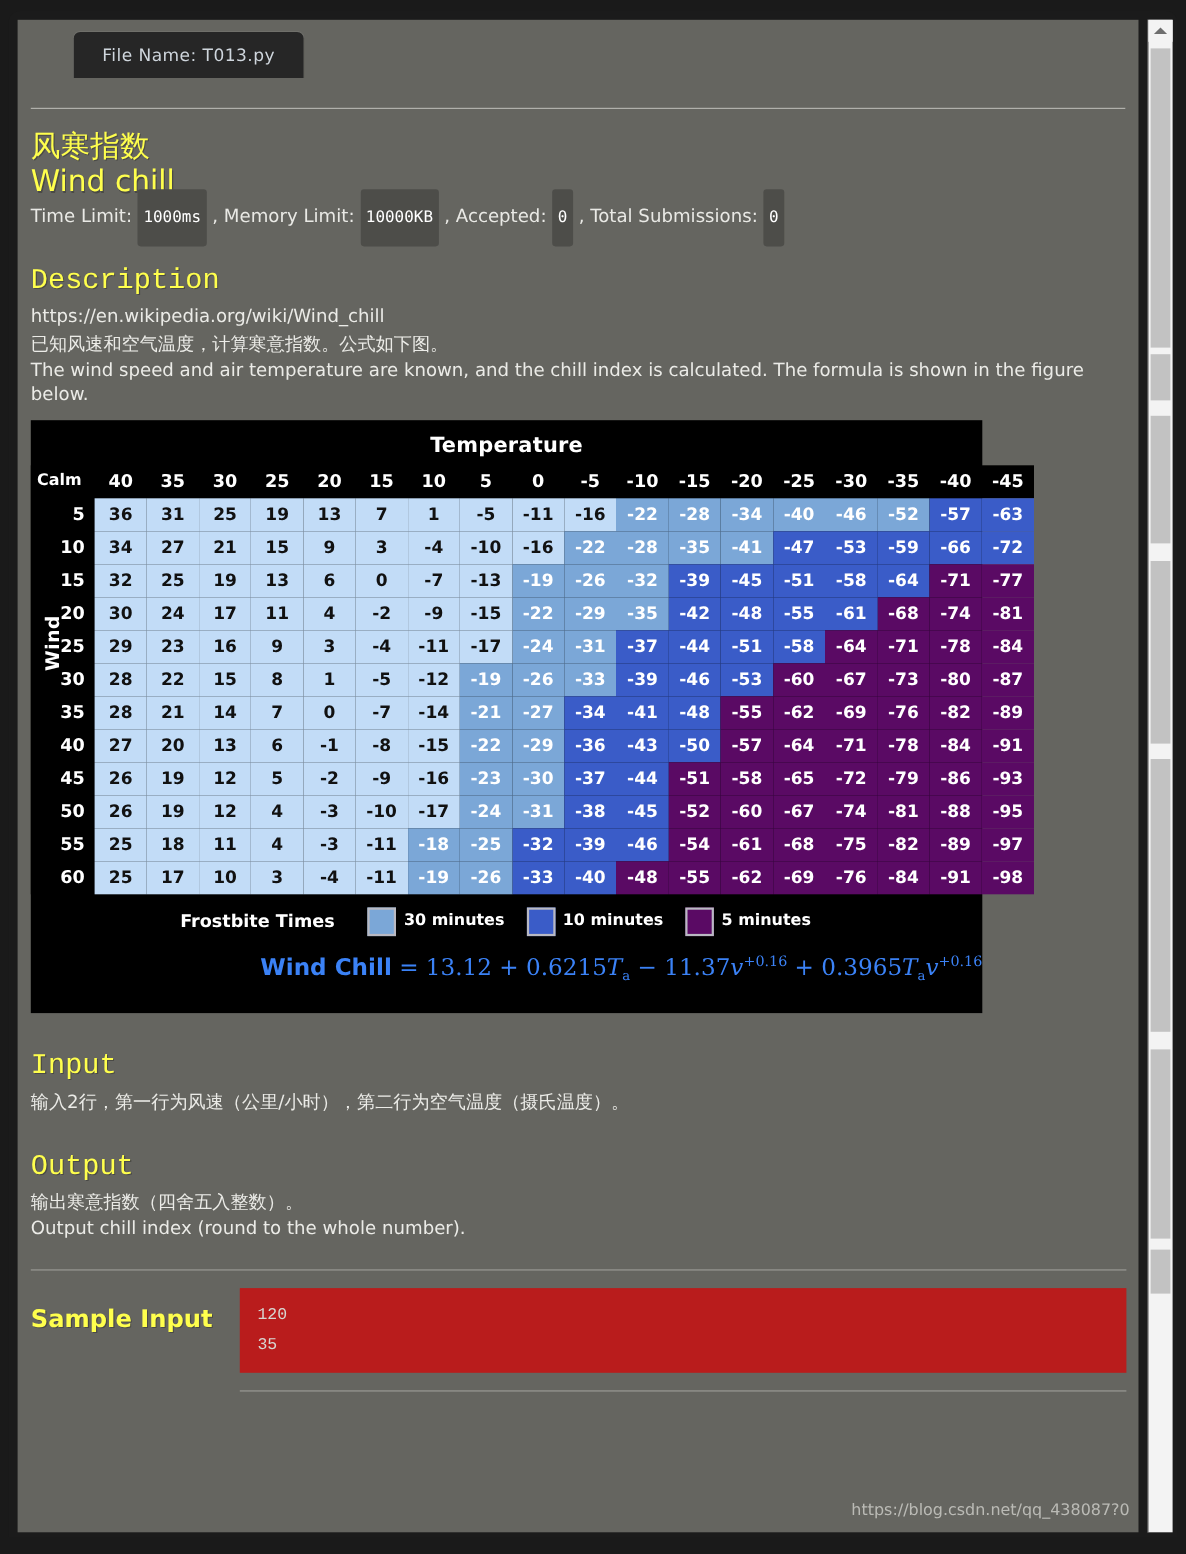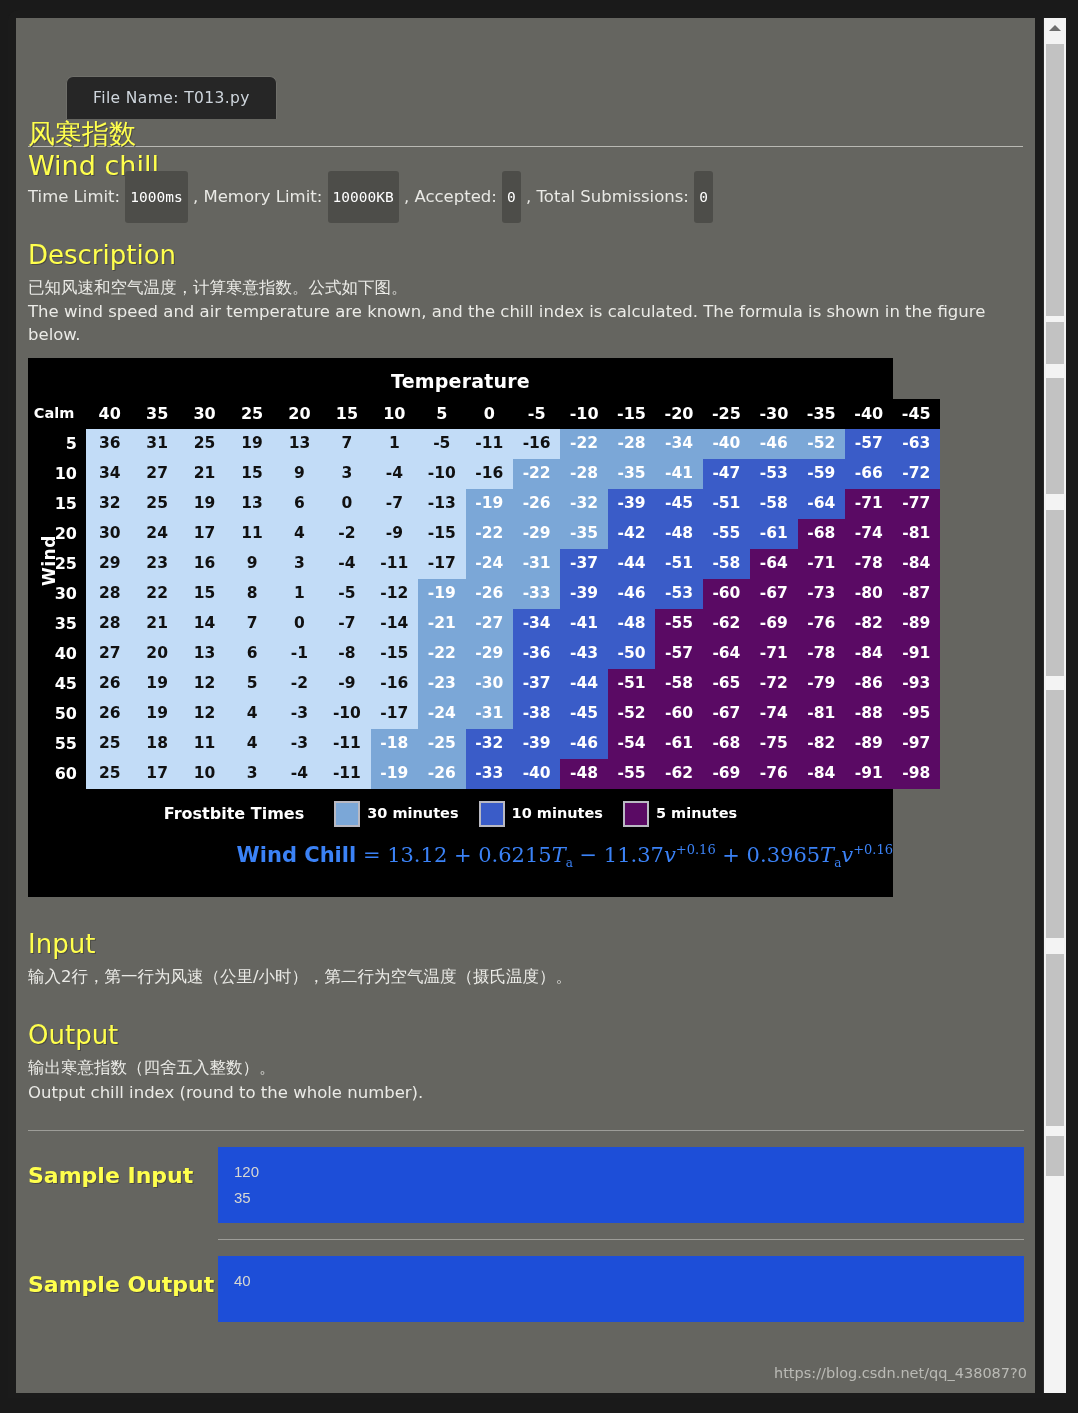--- a/index.html
+++ b/index.html
@@ -53,21 +53,20 @@
   .sb-seg {
     position: absolute; left: 2px;
     width: 18px;
     background: #c2c2c2;
   }
   
   .tab-row {
     position: relative;
     height: 60px;
     padding-left: 20px;
-    margin-top: 48px;
   }
   .tab {
     position: absolute;
     left: 50px; top: 10px;
     background: #262626;
     color: #cfd6dd;
     border-radius: 7px 7px 0 0;
     padding: 12px 26px 12px 26px;
     font-size: 15.5px;
     letter-spacing: 0.4px;
@@ -118,20 +117,21 @@
     font-size: 14.5px;
     padding: 18px 5px;
     border-radius: 3px;
   }
   h2.section {
     color: #ffff4d;
     font-size: 26px;
     font-weight: 400;
     margin: 30px 0 4px 0;
     text-shadow: 1px 1px 0 #4a4a46;
+    font-family: Liberation Mono, monospace;
   }
   .para { margin: 2px 0; font-size: 16.5px; color: #ebebe7; }
   .para.wrapline { max-width: 990px; }
 
   
   .figure {
     background: #000000;
     width: 865px;
     margin: 12px 0 0 0;
     padding: 0;
@@ -212,23 +212,23 @@
   .sample-label {
     color: #ffff4d;
     font-size: 22px;
     font-weight: bold;
     width: 190px;
     padding-top: 14px;
     flex: 0 0 190px;
     text-shadow: 1px 1px 0 #4a4a46;
   }
   .sample-box {
-    background: #1d4ed8;
+    background: #b91c1c;
     color: #d7d7d2;
-    font-family: Liberation Sans, sans-serif;
+    font-family: Liberation Mono, monospace;
     font-size: 15px;
     line-height: 1.75;
     padding: 12px 16px;
     flex: 1 1 auto;
     min-height: 42px;
   }
   .spacer-rule { height: 1px; background: #9d9d98; margin: 16px 0 0 190px; }
   .watermark {
     position: absolute;
     right: 8px; bottom: 12px;
@@ -261,20 +261,21 @@
         <span class="chip">1000ms</span>
         <span>, Memory Limit:</span>
         <span class="chip">10000KB</span>
         <span>, Accepted:</span>
         <span class="chip">0</span>
         <span>, Total Submissions:</span>
         <span class="chip">0</span>
       </div>
 
       <h2 class="section">Description</h2>
+      <div class="para">https://en.wikipedia.org/wiki/Wind_chill</div>
       <div class="para">已知风速和空气温度，计算寒意指数。公式如下图。</div>
       <div class="para wrapline">The wind speed and air temperature are known, and the chill index is calculated. The formula is shown in the figure below.</div>
 
       <div class="figure">
         <div class="fig-title">Temperature</div>
         <div class="wind-label">Wind</div>
         <table class="wc">
           <thead>
             <tr id="wc-head">
                 <th class="corner">Calm</th>
@@ -585,24 +586,20 @@
       <div class="hr"></div>
 
       <div class="sample-row">
         <div class="sample-label">Sample Input</div>
         <pre class="sample-box" style="margin:0;">120
 35</pre>
       </div>
 
       <div class="spacer-rule"></div>
 
-      <div class="sample-row">
-        <div class="sample-label">Sample Output</div>
-        <pre class="sample-box" style="margin:0;">40</pre>
-      </div>
 
     </div>
 
     <div class="watermark">https://blog.csdn.net/qq_438087?0</div>
   </div>
 
   <div class="scrollbar">
     <div class="sb-arrow">
         <span class="tri"></span>
       </div>

